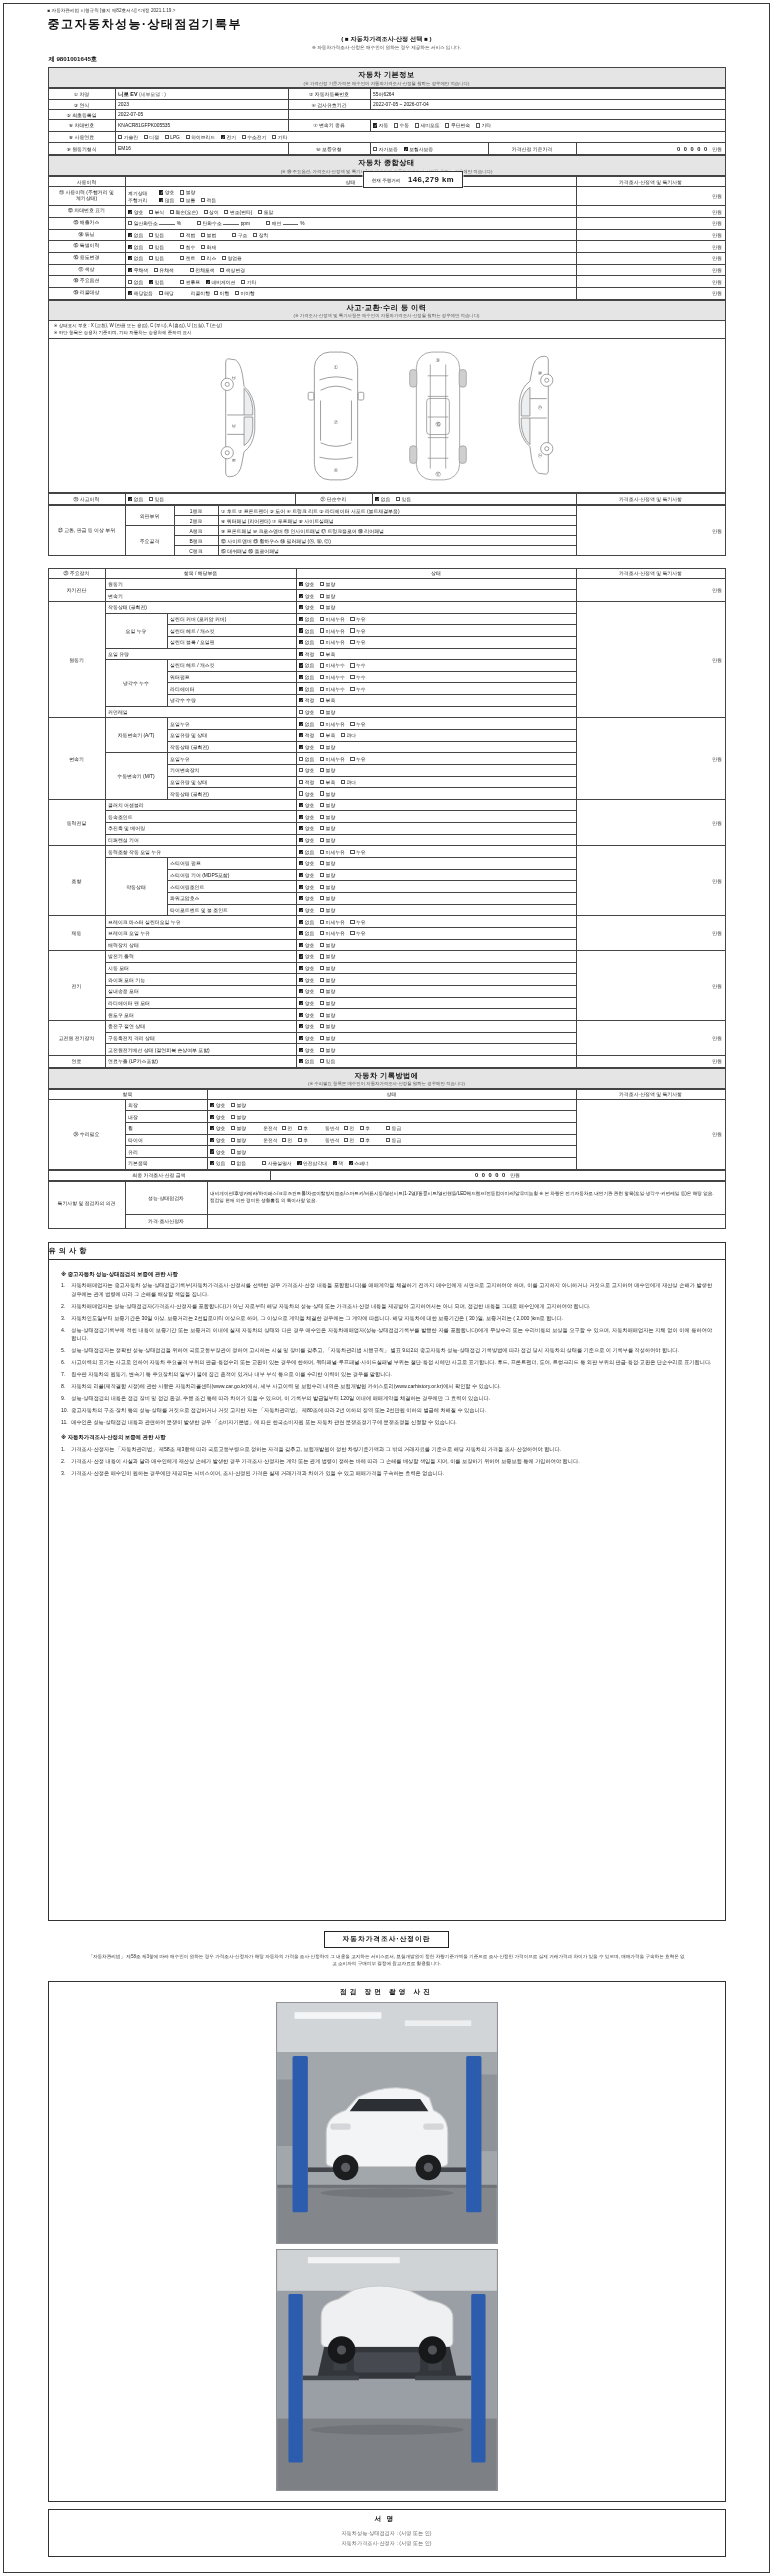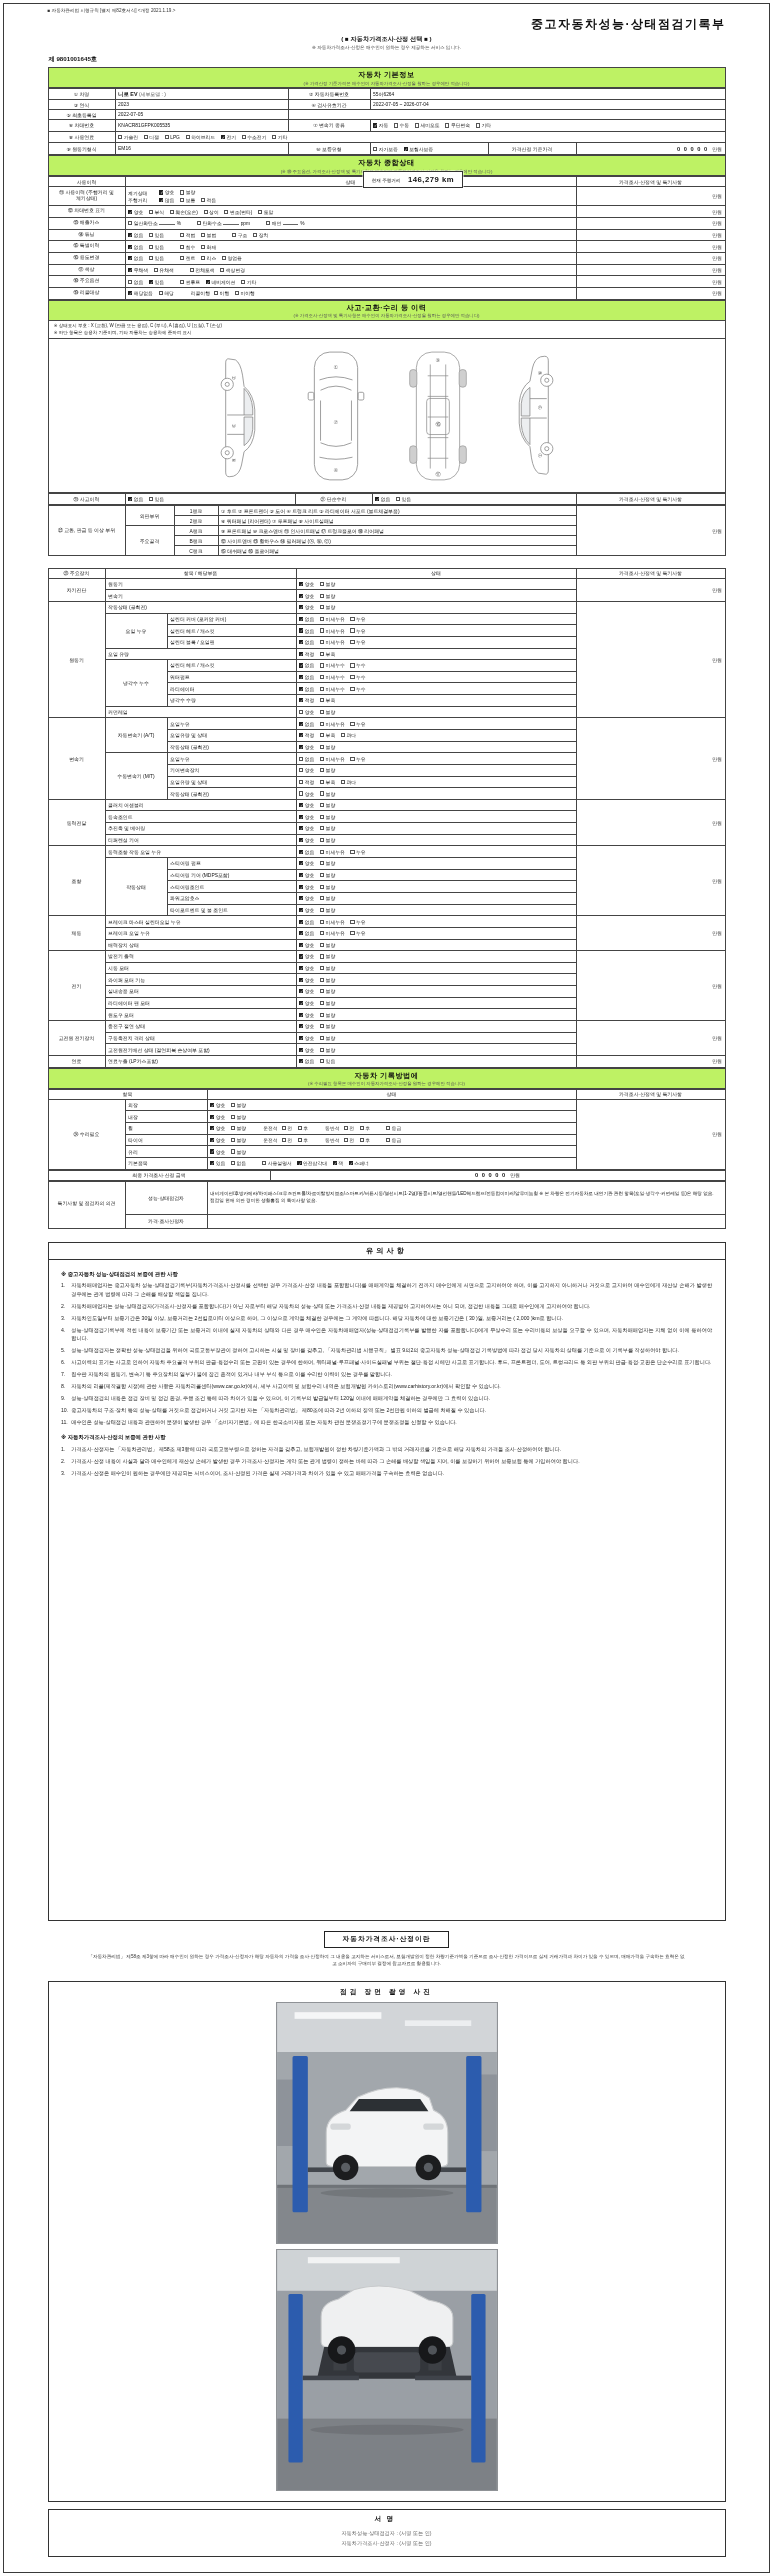--- a/index.html
+++ b/index.html
@@ -3,26 +3,26 @@
 <meta charset="utf-8">
 <style>
   *{box-sizing:border-box;margin:0;padding:0}
   html,body{background:#fff}
   body{width:773px;height:2576px;position:relative;overflow:hidden;
        font-family:"Liberation Sans","DejaVu Sans",sans-serif;color:#111}
   .frame{position:absolute;inset:3.1px;border:0.8px solid #3a3a3a;pointer-events:none}
   .sheet{width:678px;margin:0 auto;padding-top:8.2px;position:relative}
 
   .topline{font-size:4.6px;color:#333;margin-bottom:3.1px}
-  .title{font-size:12px;font-weight:bold;text-align:right;letter-spacing:1.5px}
+  .title{font-size:12px;font-weight:bold;text-align:left;letter-spacing:1.5px}
   .title-sub{font-size:6.2px;font-weight:bold;text-align:center;margin-top:1.5px}
   .title-note{font-size:4.6px;text-align:center;color:#444;margin-top:1.5px}
   .docno{font-size:6.2px;font-weight:bold;margin:5.2px 0 2.6px 1px}
 
-  .sec-title{border:0.5px solid #444;text-align:center;padding:2.1px 0 1.5px;background:#bef264}
+  .sec-title{border:0.5px solid #444;text-align:center;padding:2.1px 0 1.5px;background:#e5e5e5}
   .sec-title .st{font-size:7.2px;font-weight:bold;letter-spacing:0.5px}
   .sec-note{display:block;font-size:4.4px;color:#555;margin-top:0.5px}
 
   table.t{width:100%;border-collapse:collapse;table-layout:fixed}
   table.t td{border:0.5px solid #444;font-size:4.9px;padding:1.5px 2.6px;vertical-align:middle;word-break:keep-all}
   td.lab,td.lab2{background:#fff;text-align:center}
   td.lab{font-size:4.9px}
   td.lab2{font-size:4.9px;line-height:1.35}
   td.val b{font-size:5.4px}
   .dim{color:#555}
@@ -51,21 +51,21 @@
                  padding:3.1px 8.2px;z-index:3;white-space:nowrap;box-shadow:0 0 0 0.5px #fff}
   .ml-lab{font-size:4.6px;margin-right:5.2px}
   .ml-val{font-size:7.7px;font-weight:bold;letter-spacing:0.5px}
 
   .legend{border:0.5px solid #444;border-top:none;padding:2.1px 5.2px;font-size:4.5px;color:#222;line-height:1.5}
   .diagram-area{border:0.5px solid #444;border-top:none;padding:8.2px 0 7.2px;display:flex;justify-content:center;
                 align-items:center;gap:40px;background:#fff}
   .diagram-area svg{display:block}
 
   .notice{border:0.6px solid #333;margin-bottom:9.3px}
-  .notice-title{border-bottom:0.6px solid #333;text-align:center;font-weight:bold;font-size:7.2px;
+  .notice-title{border-bottom:0.6px solid #333;text-align:left;font-weight:bold;font-size:7.2px;
                 letter-spacing:3.1px;padding:3.1px 0}
   .notice-body{padding:10.3px 12.4px 8.2px;min-height:660px}
   .nh{font-weight:bold;font-size:5.4px;margin:7.2px 0 3.1px}
   .nh:first-child{margin-top:0}
   .np{display:flex;margin:3.6px 0;font-size:5.2px;line-height:1.62;color:#222}
   .nn{width:10.3px;flex:none}
   .nt{flex:1;text-align:justify}
 
   .defwrap{text-align:center;margin-bottom:13.4px}
   .def-title{display:inline-block;border:0.6px solid #222;padding:3.1px 17.5px;font-weight:bold;font-size:6.7px;

